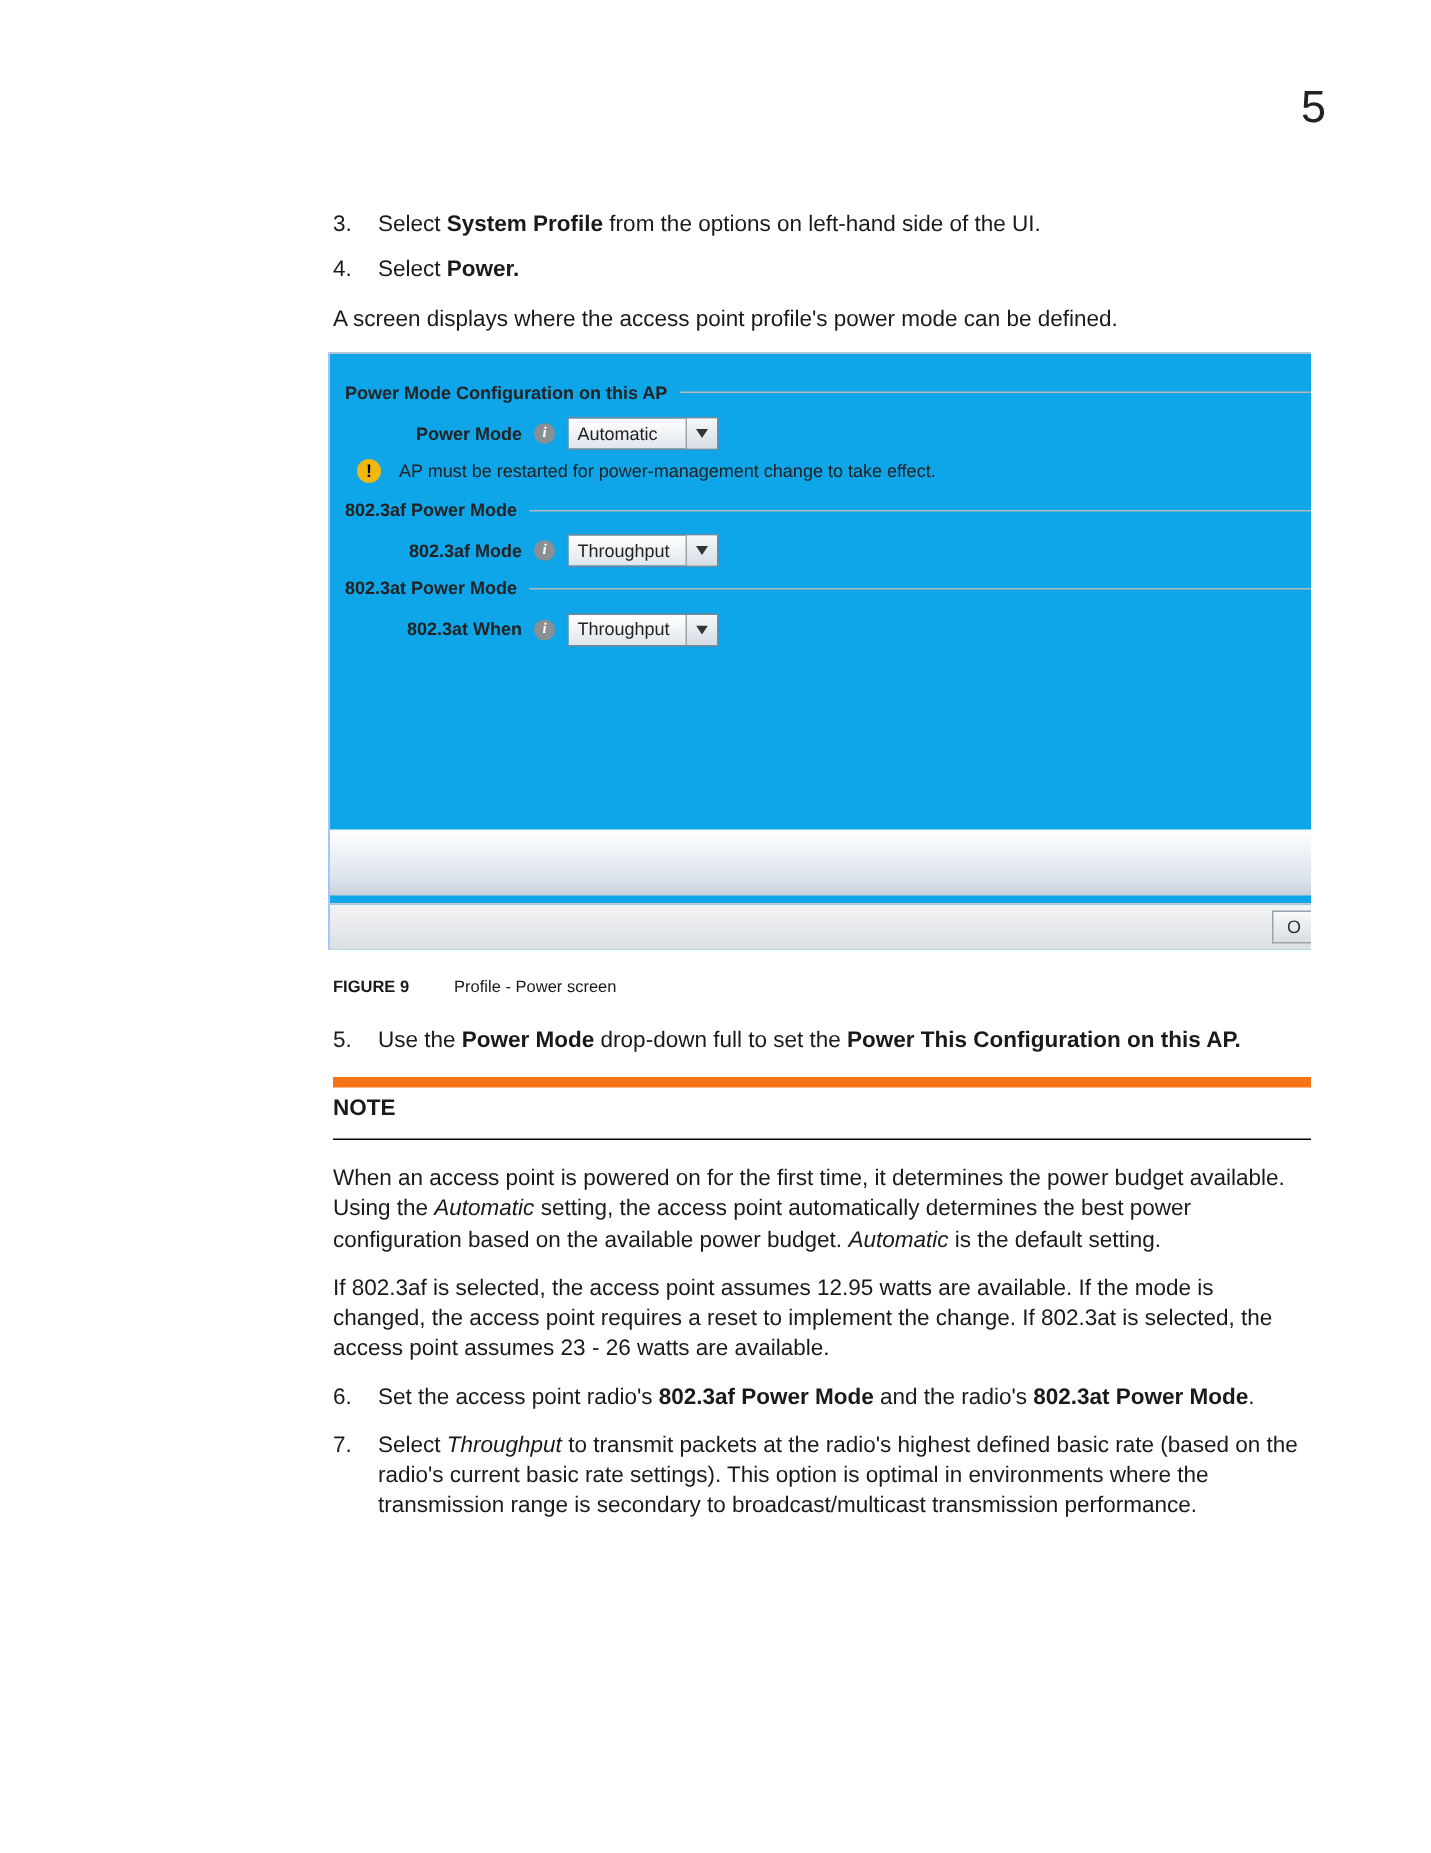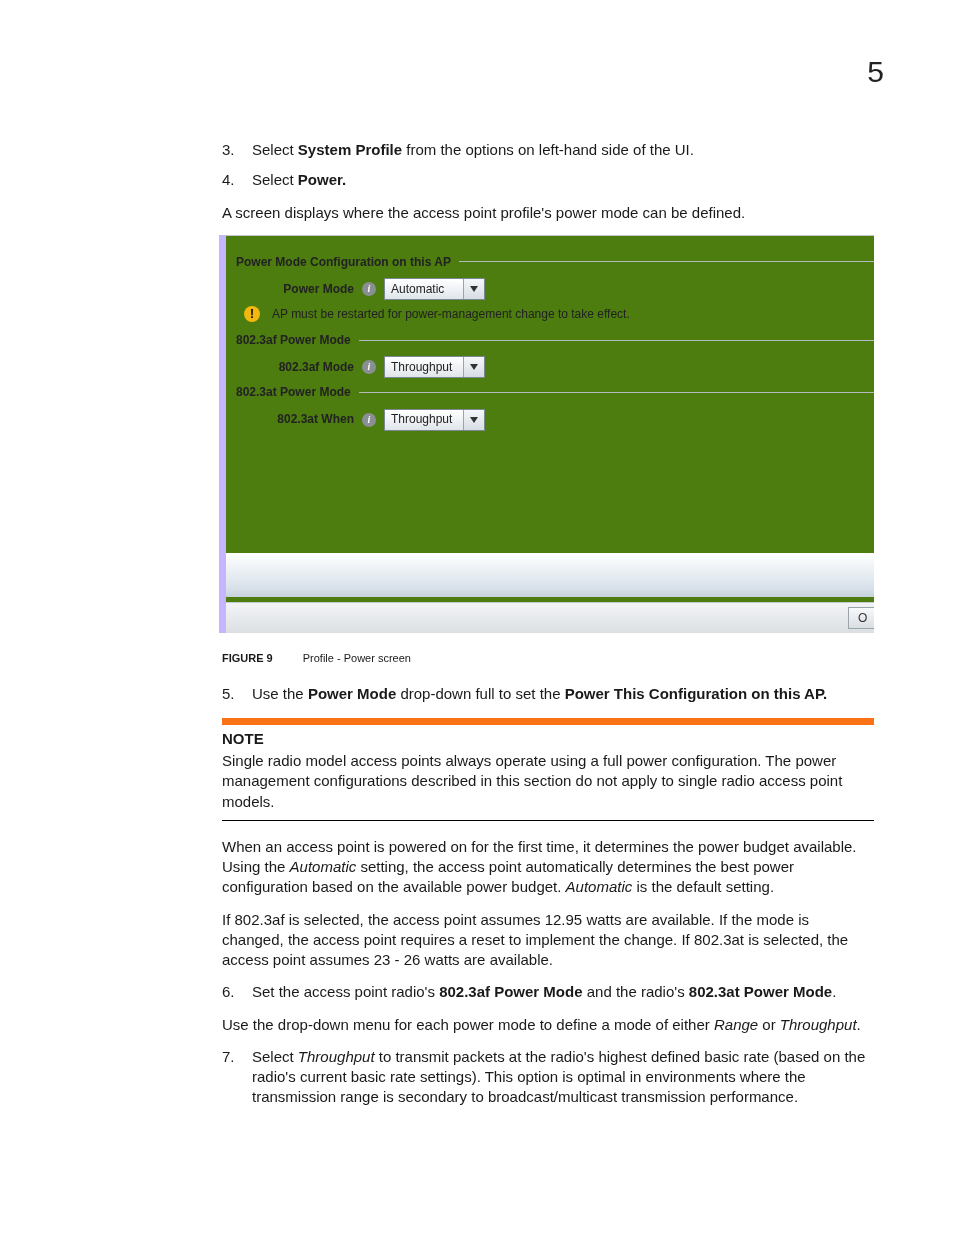--- a/index.html
+++ b/index.html
@@ -49,22 +49,22 @@
   .b { font-weight: bold; }
   .i { font-style: italic; }
   p { margin: 0 0 12px 0; }
 
   
   .shot {
     position: relative;
     height: 398px;
     margin: 12px 0 18px -3px;
     border-top: 1px solid #bfc6cc;
-    border-left: 7px solid #c4b5fd;
-    background: #4d7c0f;
+    border-left: 1px solid #c4b5fd;
+    background: #0ea5e9;
     box-sizing: border-box;
   }
   .shot-inner {
     position: absolute;
     left: 10px;
     top: 18px;
     right: 0;
     font-size: 12px;
     color: #222;
   }
@@ -306,39 +306,35 @@
 
     <ol class="steps">
       <li>
         <span class="num">5.</span>
         <span>Use the </span><span class="b">Power Mode</span><span> drop-down full to set the </span><span class="b">Power This Configuration on this AP.</span><span></span>
       </li>
     </ol>
 
     <div class="note-block">
       <div class="note-title">NOTE</div>
-      <div class="note-body">Single radio model access points always operate using a full power configuration. The power management configurations described in this section do not apply to single radio access point models.</div>
     </div>
 
     <p>
       <span>When an access point is powered on for the first time, it determines the power budget available. Using the </span><span class="i">Automatic</span><span> setting, the access point automatically determines the best power configuration based on the available power budget. </span><span class="i">Automatic</span><span> is the default setting.</span>
     </p>
 
     <p>If 802.3af is selected, the access point assumes 12.95 watts are available. If the mode is changed, the access point requires a reset to implement the change. If 802.3at is selected, the access point assumes 23 - 26 watts are available.</p>
 
     <ol class="steps">
       <li>
         <span class="num">6.</span>
         <span>Set the access point radio's </span><span class="b">802.3af Power Mode</span><span> and the radio's </span><span class="b">802.3at Power Mode</span><span>.</span>
       </li>
     </ol>
 
-    <p>
-      <span>Use the drop-down menu for each power mode to define a mode of either </span><span class="i">Range</span><span> or </span><span class="i">Throughput</span><span>.</span>
-    </p>
 
     <ol class="steps">
       <li>
         <span class="num">7.</span>
         <span>Select </span><span class="i">Throughput</span><span> to transmit packets at the radio's highest defined basic rate (based on the radio's current basic rate settings). This option is optimal in environments where the transmission range is secondary to broadcast/multicast transmission performance.</span>
       </li>
     </ol>
 
   </div>
 </div>

